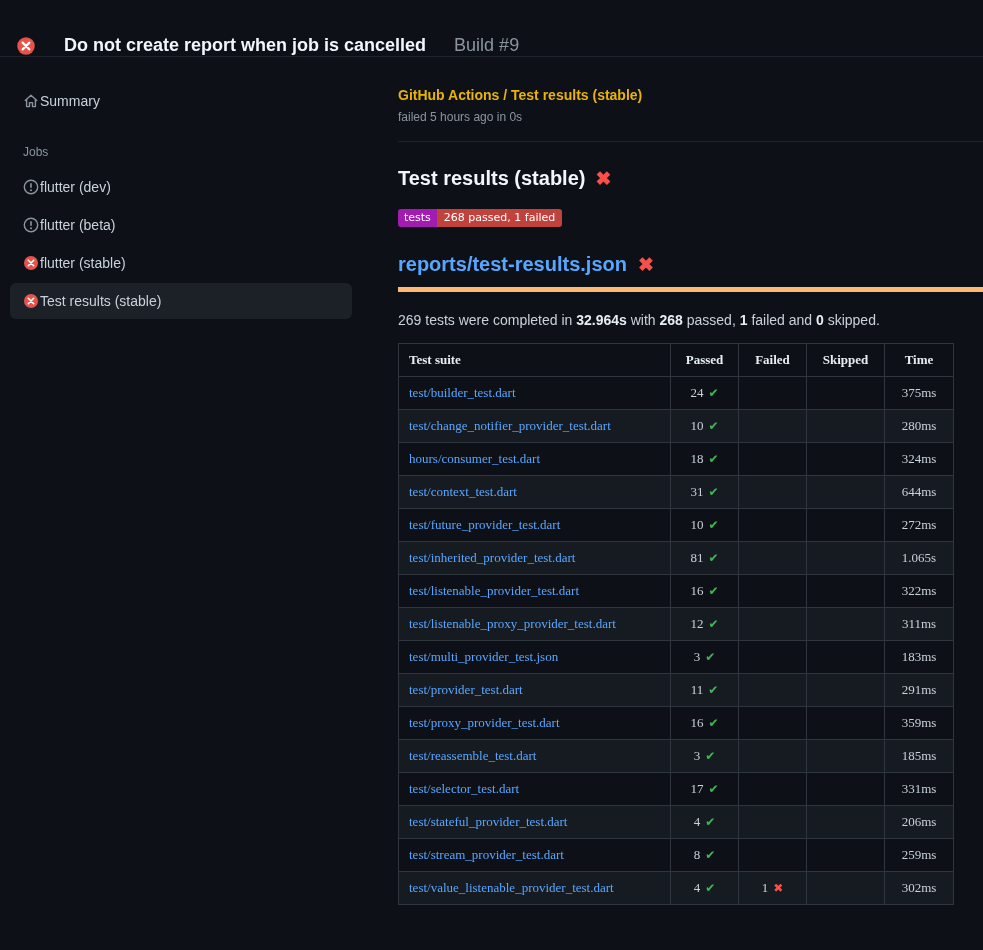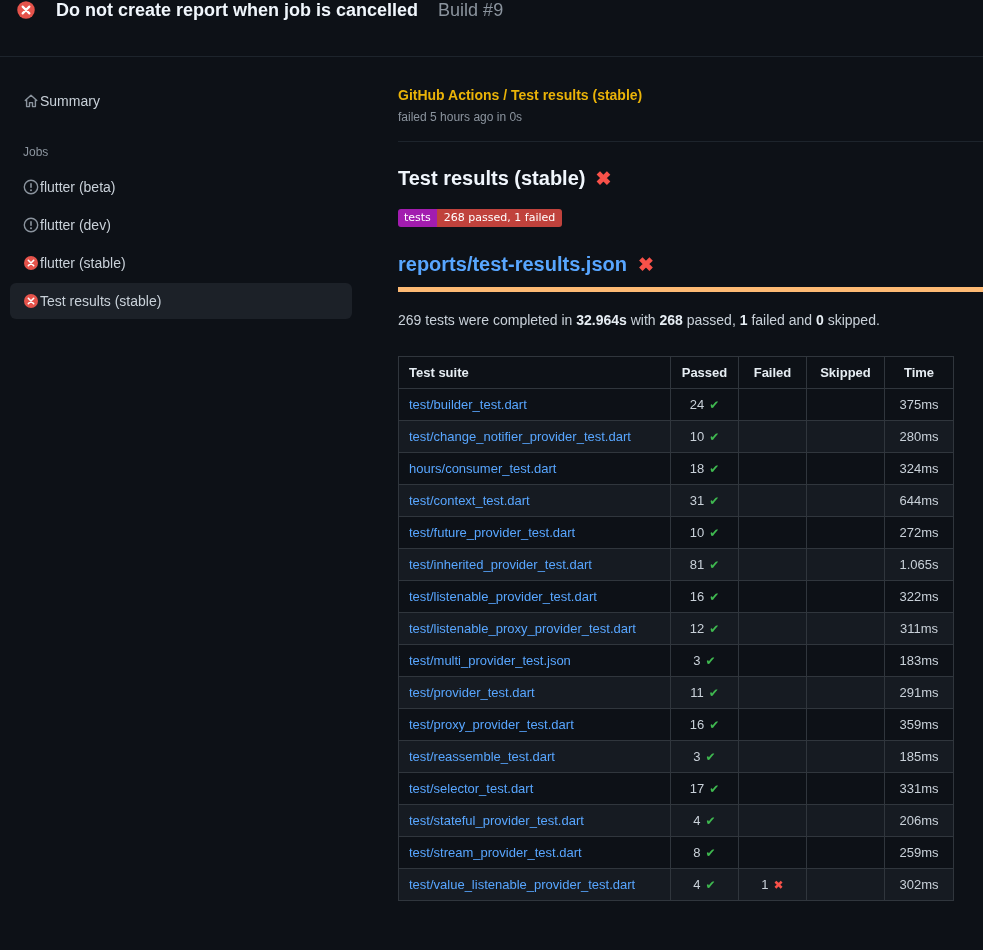--- a/index.html
+++ b/index.html
@@ -8,23 +8,23 @@
     background:#0d1117;
     color:#c9d1d9;
     font-family:"Liberation Sans", sans-serif;
     overflow:hidden;
   }
   a { text-decoration:none; }
 
   
   .app-header {
     height:57px;
-    display:flex; align-items:flex-start;
+    display:flex; align-items:flex-end;
     padding:0 16px;
-    gap:20px;
+    gap:28px;
     border-bottom:1px solid #1d242c;
   }
   .app-header .title { font-size:18px; font-weight:700; color:#f0f6fc; }
   .app-header .build { font-size:18px; font-weight:400; color:#8b949e; }
 
   
   .layout { display:flex; height:893px; }
 
   
   .sidebar { width:382px; flex-shrink:0; padding:26px 30px 0 10px; }
@@ -67,21 +67,21 @@
     font-size:20px; font-weight:700; color:#58a6ff;
     display:flex; align-items:center; gap:11px;
     padding-bottom:11px;
     border-bottom:5px solid #fdba74;
   }
 
   .summary-line { margin-top:20px; font-size:14px; color:#c9d1d9; }
   .summary-line .strong { font-weight:700; color:#e6edf3; }
 
   
-  table { margin-top:28px; border-collapse:collapse; font-size:13px; table-layout:fixed; }
+  table { margin-top:15px; border-collapse:collapse; font-size:13px; table-layout:fixed;font-family:Liberation Serif, serif; }
   th, td { border:1px solid #30363d; padding:8px 10px; overflow:hidden; white-space:nowrap; }
   th { color:#e6edf3; font-weight:700; text-align:center; background:#0d1117; }
   th.h-suite { text-align:left; }
   tbody tr:nth-child(even) { background:#161b22; }
   .col-num { text-align:center; }
   .suite-link { color:#58a6ff; font-size:13px; }
   .stat-icon { margin-left:5px; font-size:12px; }
   .stat-check { color:#3fb950; }
   .stat-cross { color:#f85149; }
 </style>
@@ -114,32 +114,32 @@
     <div class="jobs-heading">Jobs</div>
 
     <div class="side-item">
       <span class="icon-16">
         <svg width="16" height="16" viewBox="0 0 16 16">
           <circle cx="8" cy="8" r="6.7" fill="none" stroke="#8b949e" stroke-width="1.4"></circle>
           <rect x="7.2" y="4.1" width="1.6" height="5" rx="0.8" fill="#8b949e"></rect>
           <circle cx="8" cy="11.3" r="1" fill="#8b949e"></circle>
         </svg>
       </span>
-      <span>flutter (beta)</span>
+      <span>flutter (dev)</span>
     </div>
 
     <div class="side-item">
       <span class="icon-16">
         <svg width="16" height="16" viewBox="0 0 16 16">
           <circle cx="8" cy="8" r="6.7" fill="none" stroke="#8b949e" stroke-width="1.4"></circle>
           <rect x="7.2" y="4.1" width="1.6" height="5" rx="0.8" fill="#8b949e"></rect>
           <circle cx="8" cy="11.3" r="1" fill="#8b949e"></circle>
         </svg>
       </span>
-      <span>flutter (dev)</span>
+      <span>flutter (beta)</span>
     </div>
 
     <div class="side-item">
       <span class="icon-16">
         <svg width="16" height="16" viewBox="0 0 16 16">
           <circle cx="8" cy="8" r="7" fill="#e5534b"></circle>
           <path d="M5.3 5.3 L10.7 10.7 M10.7 5.3 L5.3 10.7" stroke="#ffffff" stroke-width="1.6" stroke-linecap="round"></path>
         </svg>
       </span>
       <span>flutter (stable)</span>

